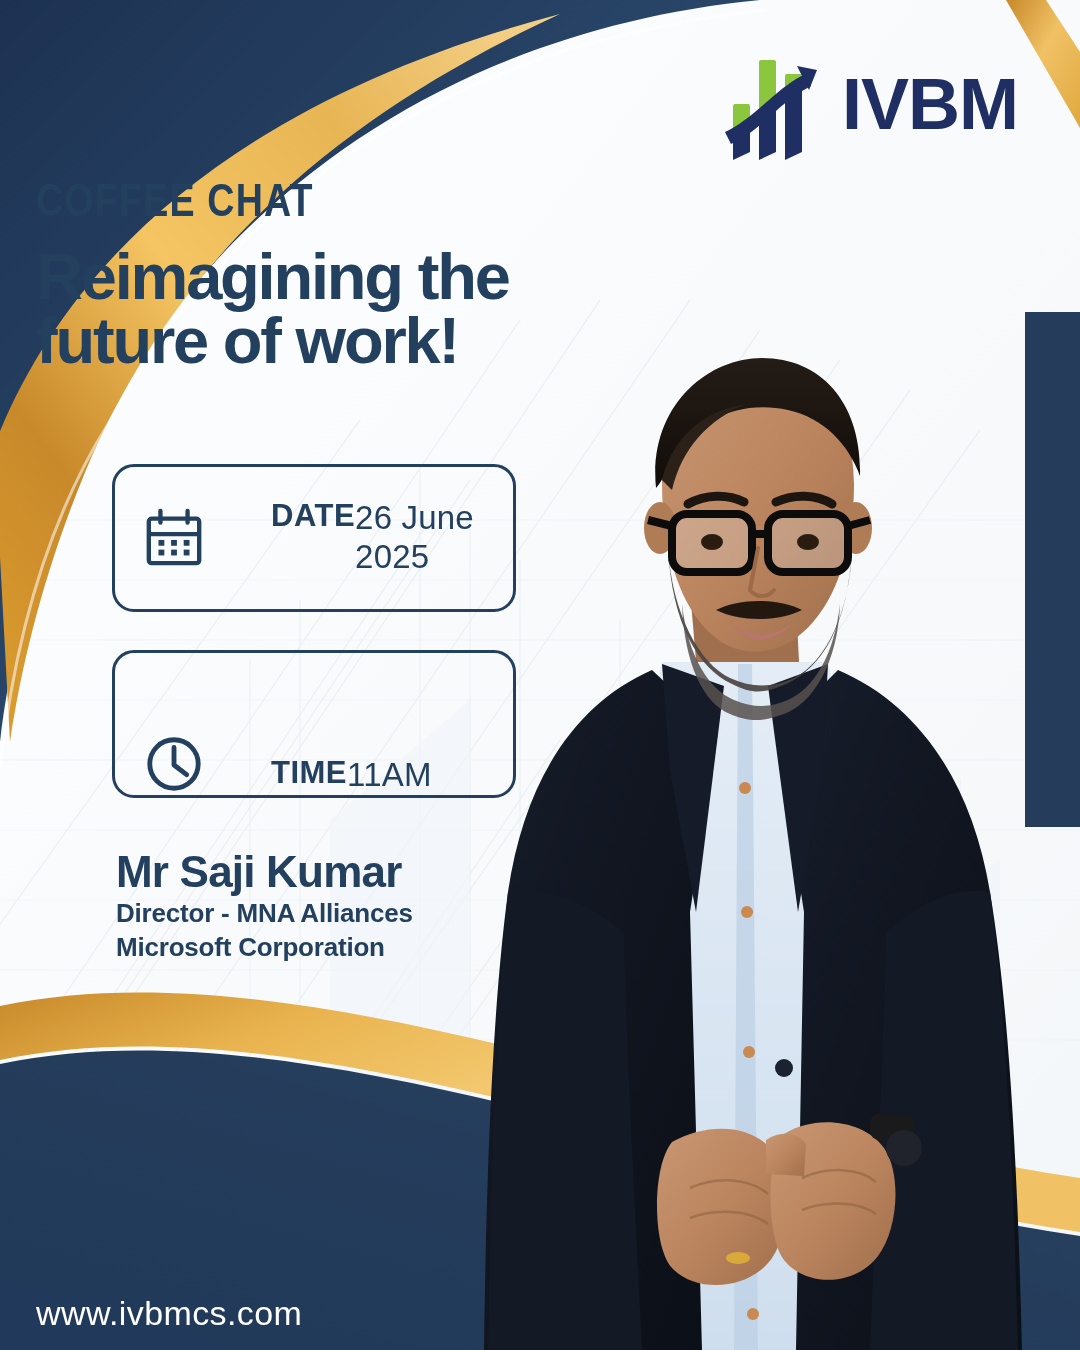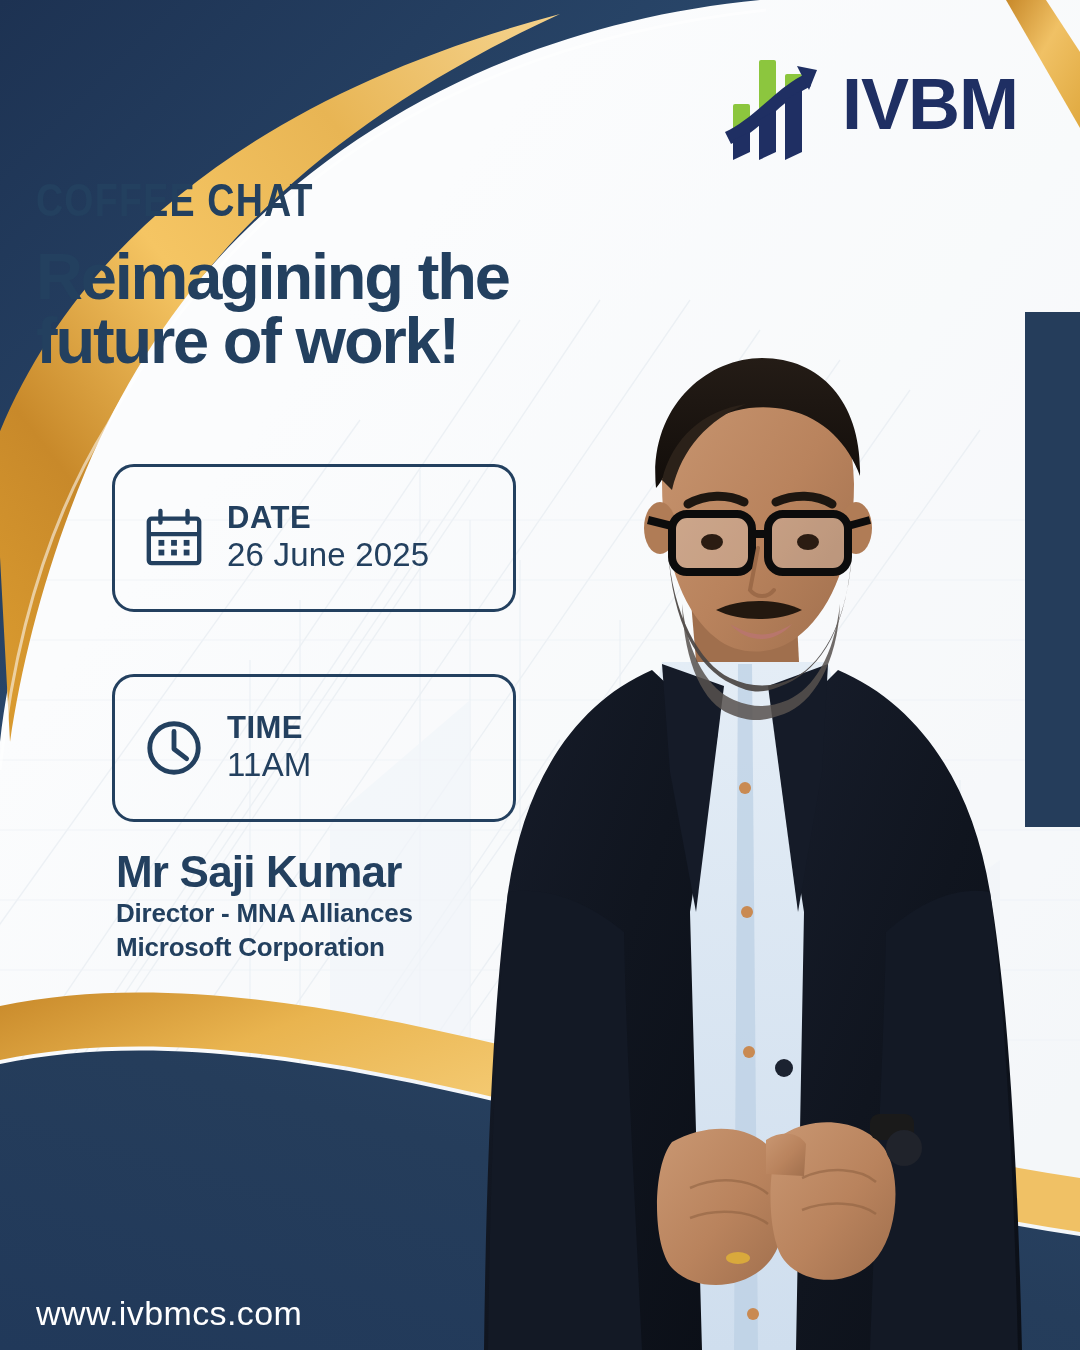--- a/index.html
+++ b/index.html
@@ -64,23 +64,23 @@
     width:404px;
     height:148px;
     border:3px solid #23405f;
     border-radius:22px;
     display:flex;
     align-items:center;
     padding-left:28px;
     gap:22px;
   }
   #card-date { top:464px; }
-  #card-time { top:674px; }
+  #card-time { top:650px;align-items:flex-end; }
   .card-icon { flex:0 0 auto; width:62px; height:62px; display:block; }
-  .card-text { display:flex; flex-direction:column; justify-content:center; }
+  .card-text { display:flex; flex-direction:row; justify-content:center;margin-left:44px; }
   .card-label {
     font-size:31px;
     font-weight:bold;
     color:#23405f;
     letter-spacing:.5px;
     line-height:1.12;
   }
   .card-value {
     font-size:33px;
     color:#23405f;

